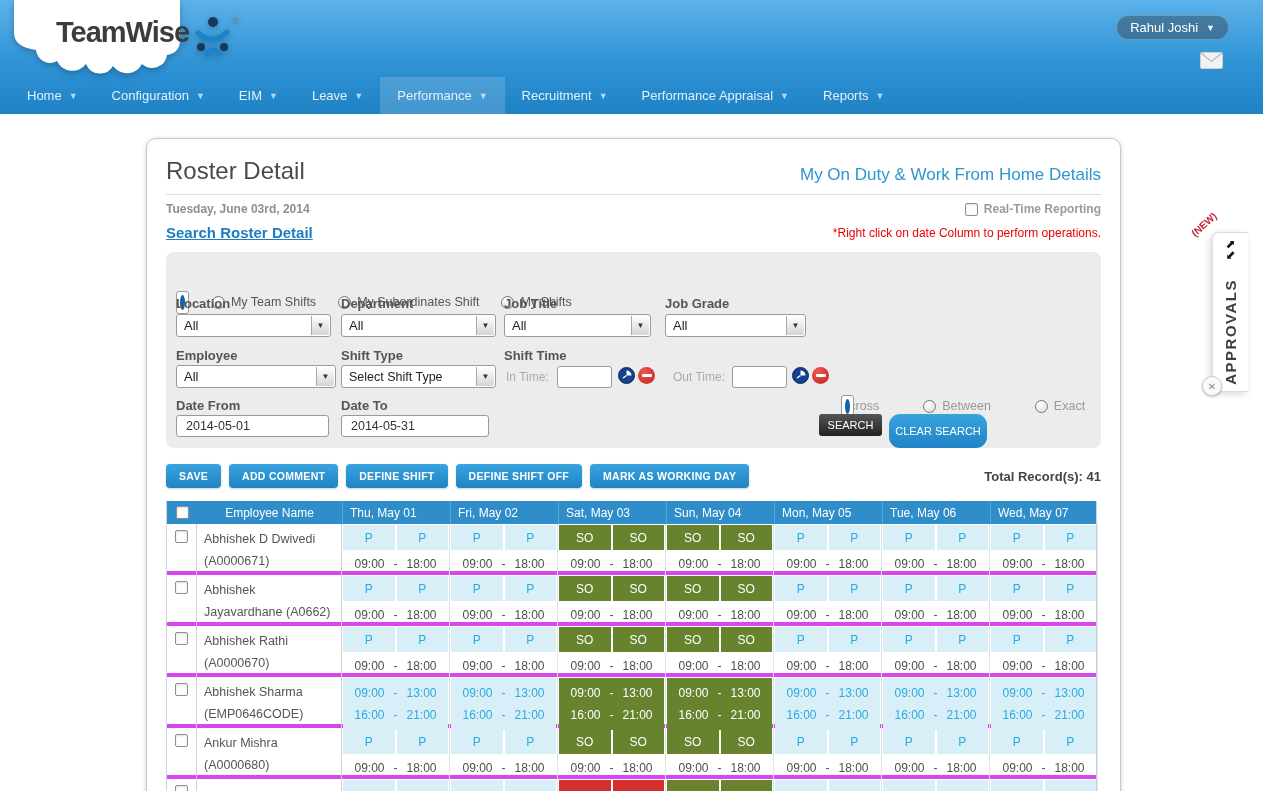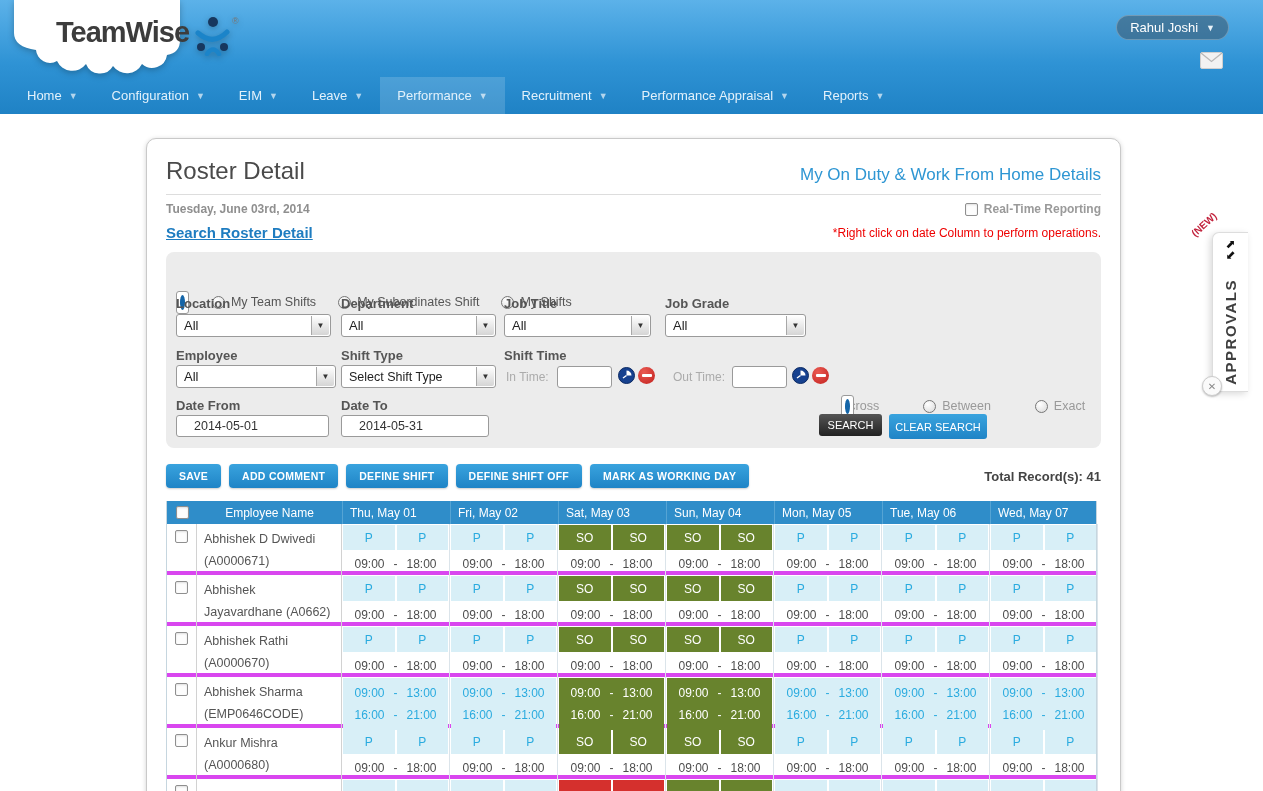--- a/index.html
+++ b/index.html
@@ -50,30 +50,30 @@
            background:radial-gradient(circle at 35% 30%, #fff, #d8d8d8); position:relative; flex:none; }
   .radio.sel::after { content:''; position:absolute; inset:3px; border-radius:50%; background:#1465a8; }
   .f-label { position:absolute; font-size:13px; font-weight:bold; color:#555; }
   .sel { position:absolute; height:23px; background:#fff; border:1px solid #9a9a9a; border-radius:3px;
          font-size:13px; color:#222; display:flex; align-items:center; padding-left:7px; cursor:pointer; }
   .sel .arrow { position:absolute; right:1px; top:1px; bottom:1px; width:18px;
                 background:linear-gradient(#fefefe,#d5d5d5); border-left:1px solid #a8a8a8;
                 border-radius:0 2px 2px 0; display:flex; align-items:center; justify-content:center;
                 font-size:8px; color:#333; }
   .inp { position:absolute; height:22px; border:1px solid #9a9a9a; border-radius:3px;
-         font-size:12.5px; color:#333; padding:0 17px; background:#fff; font-family:inherit; }
+         font-size:12.5px; color:#333; padding:0 9px; background:#fff; font-family:inherit; }
   .tiny-label { position:absolute; font-size:12px; color:#ababab; }
   .icon-clock { position:absolute; width:17px; height:17px; cursor:pointer; }
   .icon-block { position:absolute; width:17px; height:17px; border-radius:50%; cursor:pointer;
                 background:radial-gradient(circle at 35% 30%, #ea5a52, #c2211e); }
   .icon-block::after { content:''; position:absolute; left:3.5px; top:7px; width:10px; height:3px; background:#fff; border-radius:1px; }
   .btn-dark { position:absolute; height:22px; border:none; border-radius:3px; color:#fff;
               font-size:11px; font-family:inherit; cursor:pointer;
               background:linear-gradient(#555, #222); }
-  .btn-blue { position:absolute; height:25px; border:none; border-radius:3px; color:#fff;
+  .btn-blue { position:absolute; height:34px; border:none; border-radius:11px; color:#fff;
               font-size:11px; font-family:inherit; cursor:pointer;
               background:linear-gradient(#39a3de, #1f84c6); }
 
   
   .toolbar { display:flex; align-items:center; margin-top:16px; }
   .action-btn { margin-right:8px; height:24px; padding:0 13px; border:none; border-radius:4px;
                 background:linear-gradient(#39a3de, #1f84c6); color:#fff; font-size:10.5px;
                 font-weight:bold; font-family:inherit; letter-spacing:.3px; cursor:pointer;
                 box-shadow:0 1px 2px rgba(0,0,0,.2); }
   .total { margin-left:auto; font-size:13px; font-weight:bold; color:#444; }

